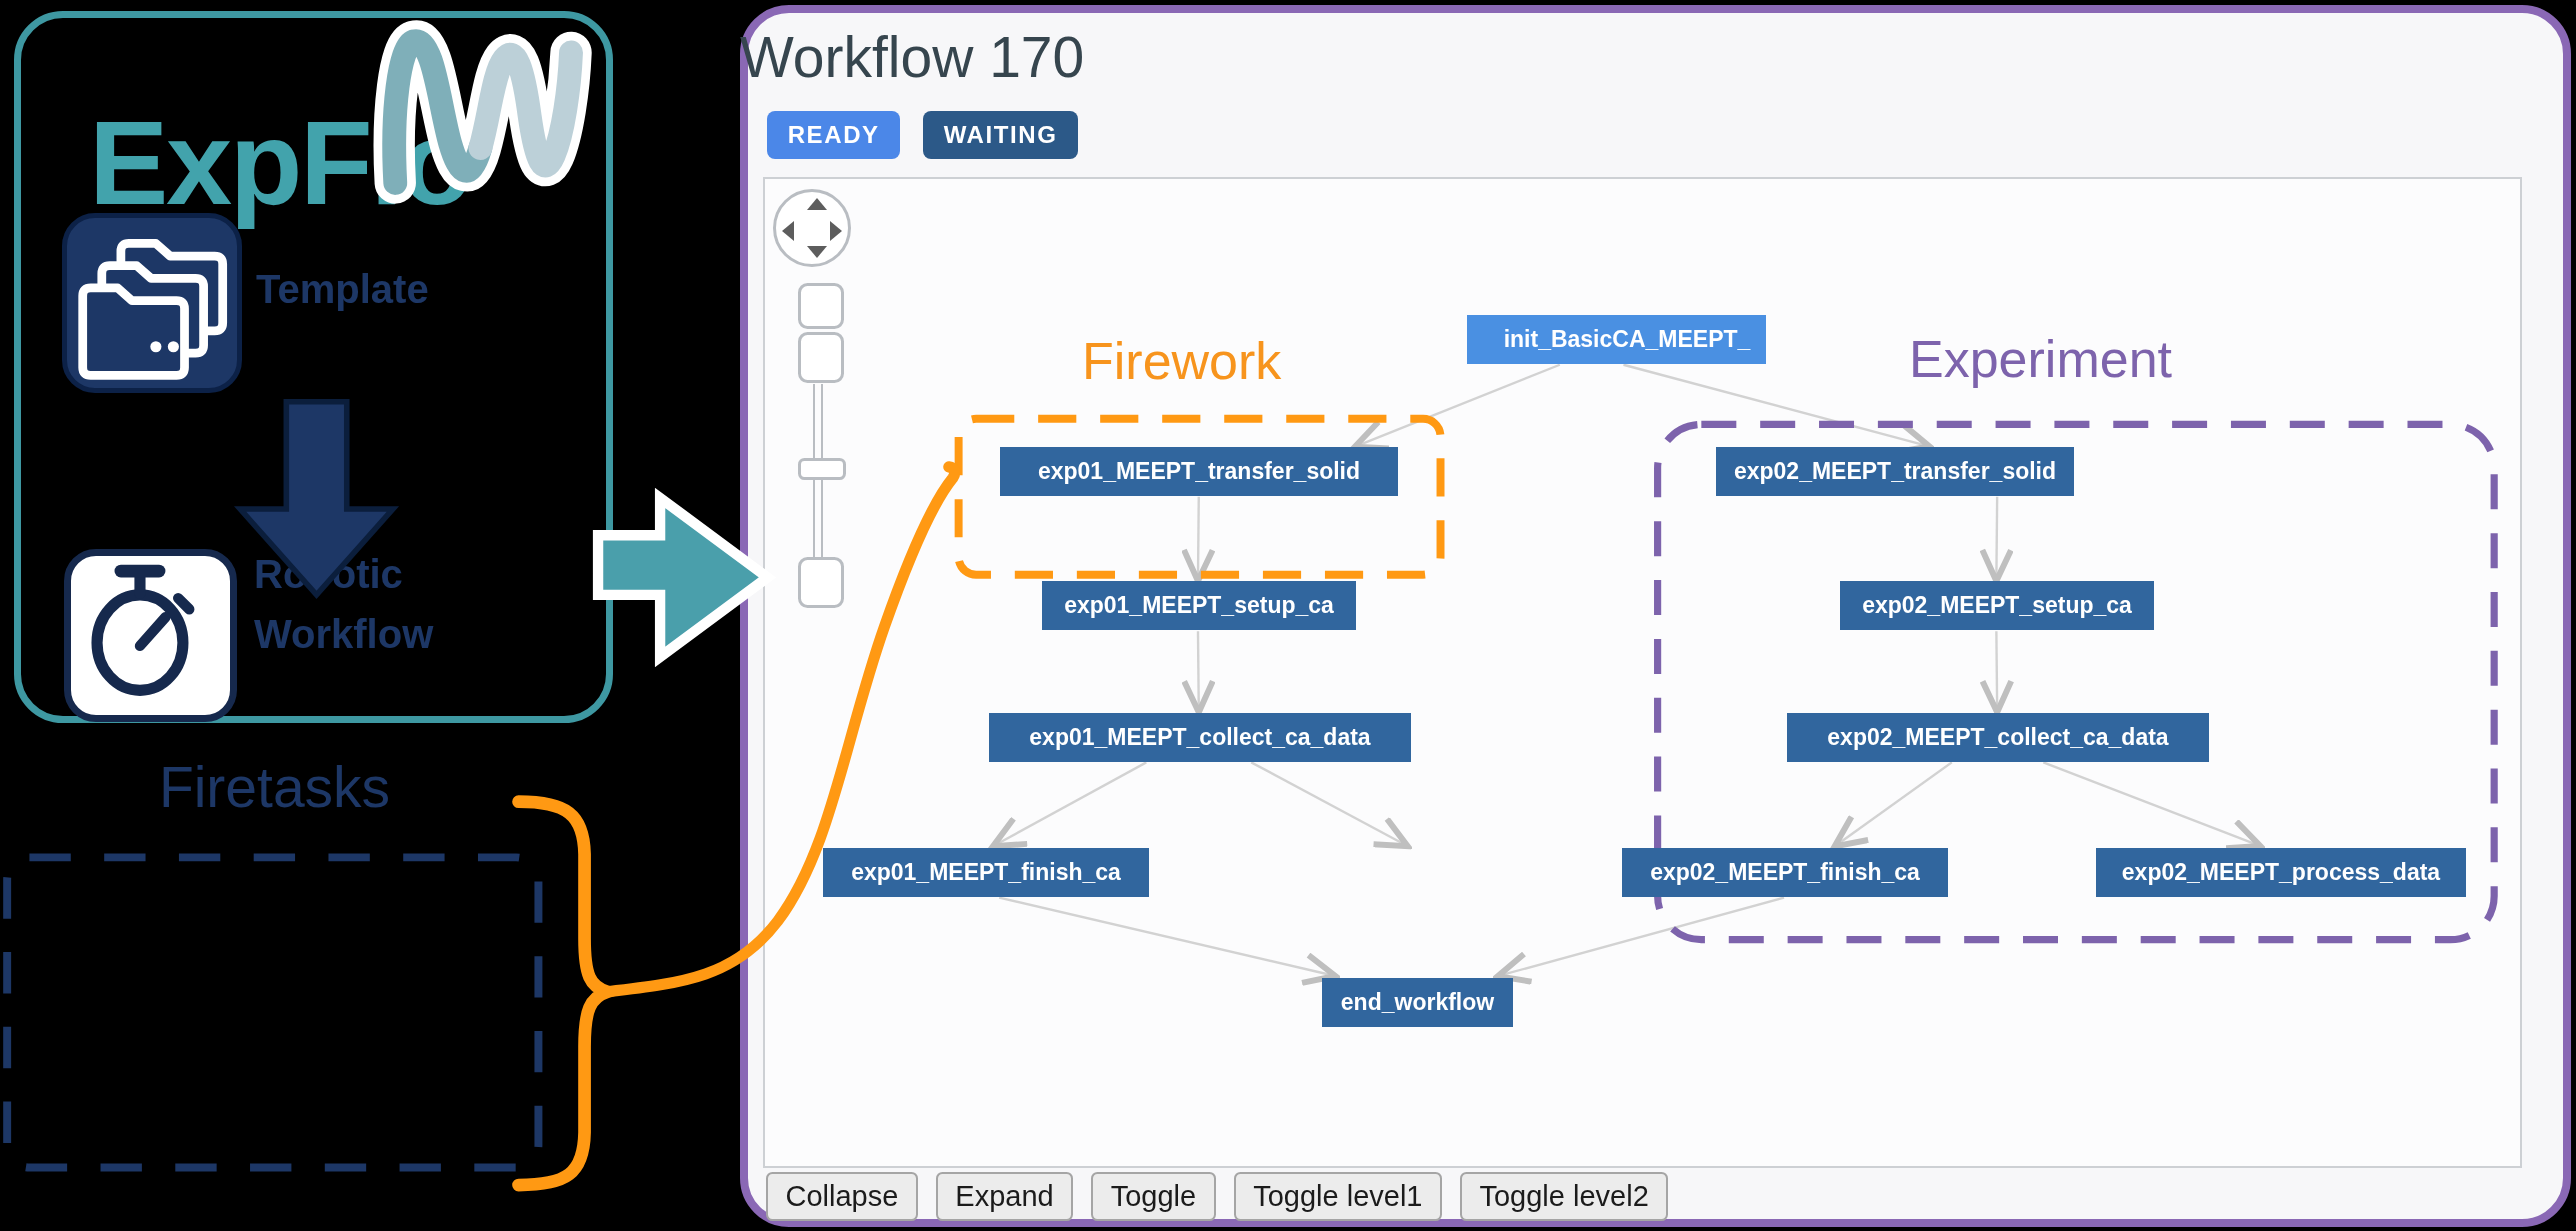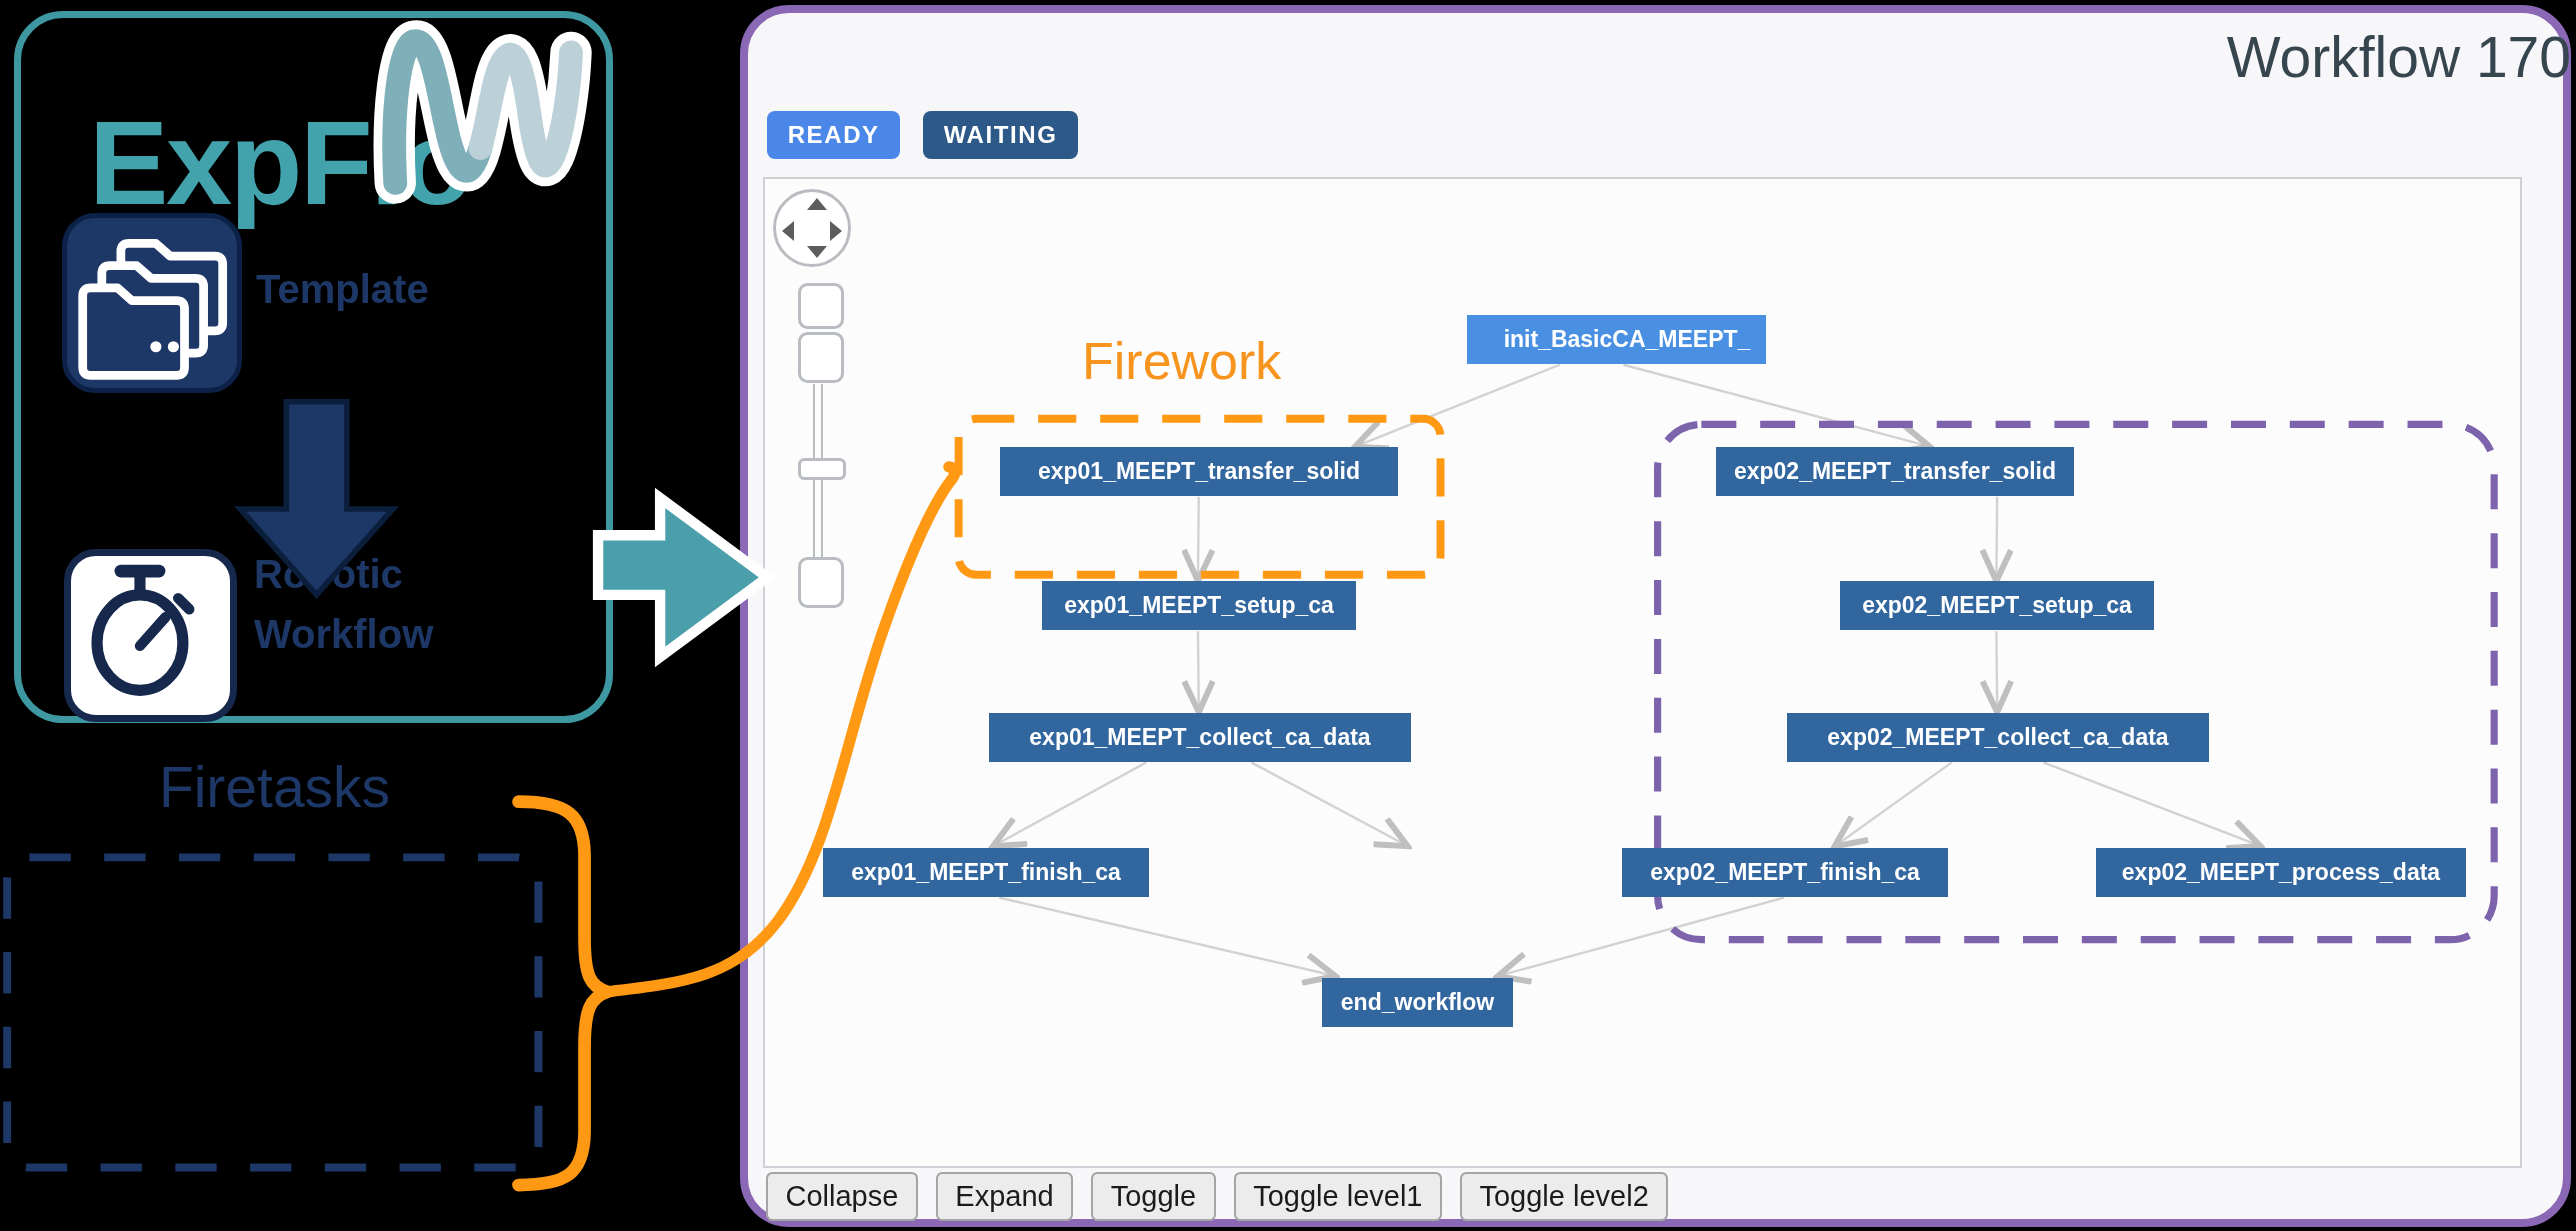--- a/index.html
+++ b/index.html
@@ -15,21 +15,21 @@
     background:#1D3766;border:5.6px solid #0C2147;border-radius:33px;}
   .side-label{position:absolute;color:#1D3766;font-weight:bold;font-size:40px;}
   .robo-icon{position:absolute;left:64px;top:549px;width:159px;height:159px;
     background:#fff;border:7.2px solid #16294D;border-radius:32px;}
   .firetasks-label{position:absolute;left:0;top:754px;width:549px;text-align:center;
     color:#1D3766;font-size:57px;font-weight:500;}
 
   
   .panel{position:absolute;left:740px;top:4.8px;width:1815px;height:1206px;
     background:#F7F7F9;border:8px solid #8A68B5;border-radius:49px;}
-  .panel-title{position:absolute;left:740px;top:24px;width:1831px;text-align:right;
+  .panel-title{position:absolute;left:740px;top:24px;width:1831px;text-align:left;
     font-size:57px;color:#36454E;}
   .status-chip{position:absolute;height:48px;border-radius:8px;color:#fff;
     font-weight:bold;font-size:24px;letter-spacing:1.6px;display:flex;
     align-items:center;justify-content:center;padding:0 20.7px;box-sizing:border-box;}
   .chip-ready{left:767px;top:111px;background:#4B87E8;}
   .chip-waiting{left:923px;top:111px;background:#2C5988;}
   .canvas{position:absolute;left:763px;top:177px;width:1759px;height:991px;
     background:#FCFCFD;border:2.4px solid #CDD0D4;box-sizing:border-box;}
   .edges-svg{position:absolute;left:763px;top:177px;}
 
@@ -163,20 +163,21 @@
   <div class="wf-node" style="left:989px;top:713px;width:422px;">exp01_MEEPT_collect_ca_data</div>
   <div class="wf-node" style="left:823px;top:848px;width:326px;">exp01_MEEPT_finish_ca</div>
   <div class="wf-node" style="left:1322px;top:978px;width:191px;">end_workflow</div>
   <div class="wf-node" style="left:1716px;top:447px;width:358px;">exp02_MEEPT_transfer_solid</div>
   <div class="wf-node" style="left:1840px;top:581px;width:314px;">exp02_MEEPT_setup_ca</div>
   <div class="wf-node" style="left:1787px;top:713px;width:422px;">exp02_MEEPT_collect_ca_data</div>
   <div class="wf-node" style="left:1622px;top:848px;width:326px;">exp02_MEEPT_finish_ca</div>
   <div class="wf-node" style="left:2096px;top:848px;width:370px;">exp02_MEEPT_process_data</div>
 
   <div class="annot annot-firework">Firework</div>
+  <div class="annot annot-experiment">Experiment</div>
 
   <div class="toolbar">
     <div class="tb-btn">Collapse</div>
     <div class="tb-btn">Expand</div>
     <div class="tb-btn">Toggle</div>
     <div class="tb-btn">Toggle level1</div>
     <div class="tb-btn">Toggle level2</div>
   </div>
 
   <svg class="overlay" width="2576" height="1232" viewBox="0 0 3239 1549" style="z-index:60;">

